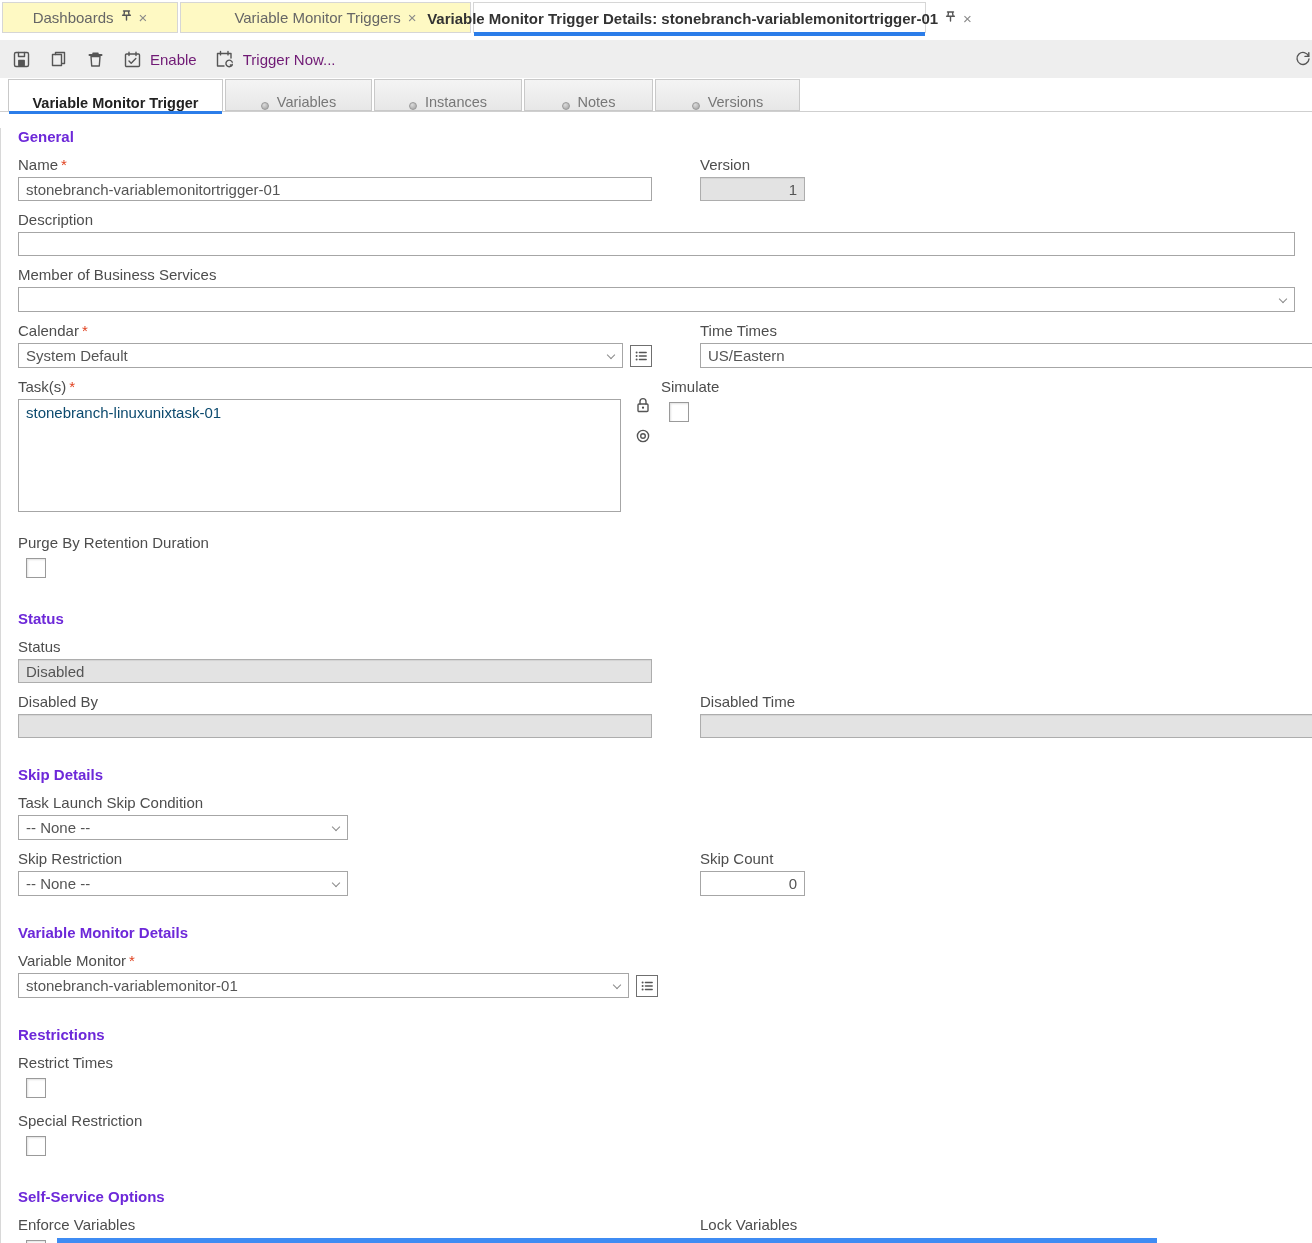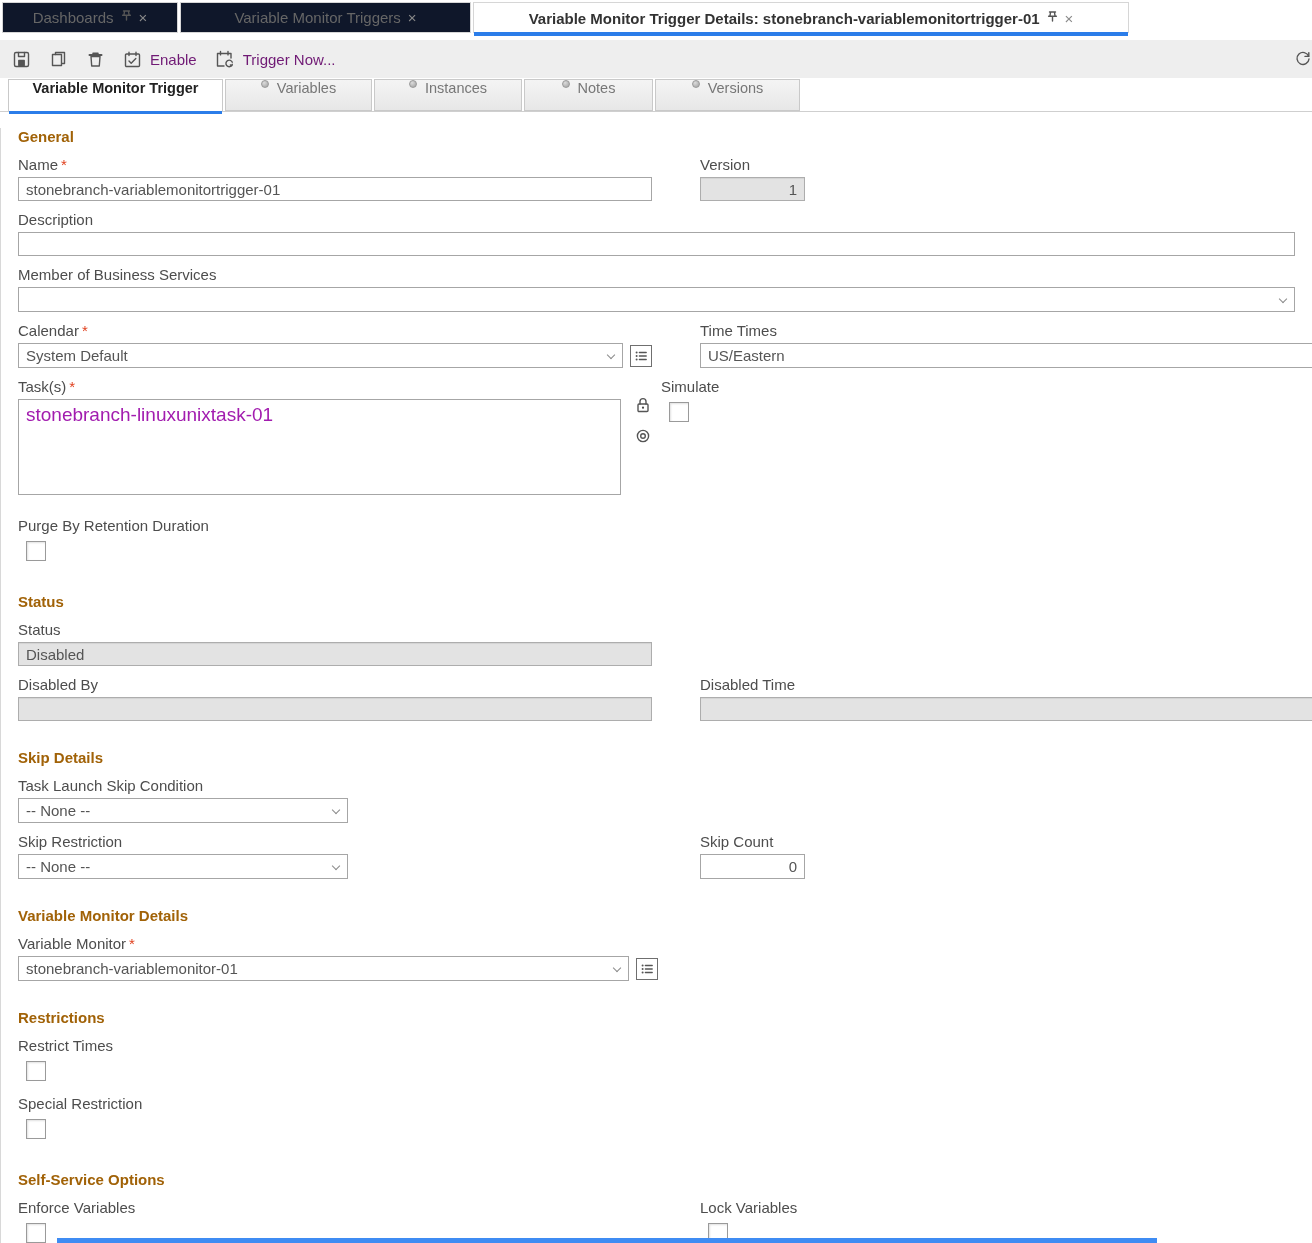--- a/index.html
+++ b/index.html
@@ -6,58 +6,58 @@
   html,body { margin:0; padding:0; }
   body {
     width:1312px; height:1243px; overflow:hidden; position:relative;
     font-family:"Liberation Sans", sans-serif; background:#fff; color:#555;
   }
 
   
   .win-tabs { display:flex; align-items:flex-end; height:33px; background:#fff; padding-left:2px; }
   .win-tab {
     height:31px; display:flex; align-items:center; justify-content:center; gap:7px;
-    border:1px solid #d6d6d6; background:#0f172a; color:#666; font-size:15px;
+    border:1px solid #d6d6d6; background:#fef9c3; color:#666; font-size:15px;
     margin-right:2px; cursor:pointer; position:relative; padding:0 10px;
   }
   .win-tab .lbl { white-space:nowrap; }
   .win-tab.active { background:#fff; color:#333; font-weight:bold; border-bottom:none; }
   .win-tab.active::after {
     content:""; position:absolute; left:0; right:0; bottom:-3px; height:4px; background:var(--accent);
   }
-  .w-tab1 { width:176px; } .w-tab2 { width:291px; } .w-tab3 { width:656px; }
+  .w-tab1 { width:176px; } .w-tab2 { width:291px; } .w-tab3 { width:453px; }
   .close-x { color:#8a8a8a; font-size:15px; font-weight:normal; line-height:1; cursor:pointer; }
   .pin { display:inline-flex; margin-top:-4px; }
 
   
   .toolbar {
     margin-top:7px; height:38px; background:#eeeeee; display:flex; align-items:center;
     padding-left:12px; position:relative;
   }
   .tb-btn { display:flex; align-items:center; gap:8px; margin-right:18px; cursor:pointer; color:#701a75; font-size:15px; }
   .tb-btn svg { display:block; }
   .tb-refresh { position:absolute; right:0px; top:10px; cursor:pointer; }
 
   
   .sub-tabs { display:flex; align-items:flex-end; height:34px; padding-left:8px; background:#fff; border-bottom:1px solid #cfcfcf; }
   .sub-tab {
-    height:32px; margin-right:2px; display:flex; align-items:flex-start; justify-content:center; gap:8px;
+    height:32px; margin-right:2px; display:flex; align-items:flex-end; justify-content:center; gap:8px;
     border:1px solid #c9c9c9; background:linear-gradient(#f4f4f4,#e7e7e7); color:#777; font-size:14.5px; cursor:pointer;
   }
   .sub-tab.active { background:#fff; color:#222; font-weight:bold; border-bottom:none; position:relative; }
   .sub-tab.active::after { content:""; position:absolute; left:0; right:0; bottom:-3px; height:3px; background:var(--accent); }
   .st1{width:215px;} .st2{width:147px;} .st3{width:148px;} .st4{width:129px;} .st5{width:145px;}
   .dot {
     width:8px; height:8px; border-radius:50%;
     background:radial-gradient(circle at 35% 30%, #dcdcdc, #9f9f9f); border:1px solid #9a9a9a;
   }
 
   
   .content { padding:0 17px 0 17px; border-left:1px solid #d8d8d8; min-height:1100px; }
-  .sec-title { font-size:15px; font-weight:bold; color:#a16207; margin-top:28px; line-height:18px; }
+  .sec-title { font-size:15px; font-weight:bold; color:#6d28d9; margin-top:28px; line-height:18px; }
   .sec-title.first { margin-top:16px; }
   .f-label { font-size:15px; color:#4d4d4d; margin:10px 0 3px 0; line-height:18px; }
   .req { color:#e0401e; margin-left:3px; }
   .row2 { display:grid; grid-template-columns:634px 635px; column-gap:9px;gap:48px; }
   .tasks-grid { display:grid; grid-template-columns:603px 40px 1fr; }
 
   input.txt, .combo input {
     width:100%; height:24px; border:1px solid #a6a6a6; padding:0 7px; font-size:15px;
     color:#555; font-family:"Liberation Sans", sans-serif; background:#fff; outline:none;
   }
@@ -75,22 +75,22 @@
     pointer-events:none;
   }
   .combo-row { display:flex; align-items:center; gap:7px; }
   .combo-611 { width:611px; }
   .picker-btn {
     width:22px; height:22px; border:1px solid #6f6f6f; background:#fff; display:flex;
     align-items:center; justify-content:center; cursor:pointer; flex:none;
   }
 
   textarea.tasks {
-    width:603px; height:96px; border:1px solid #a6a6a6; padding:4px 7px; font-size:19px;
-    color:#a21caf; font-family:"Liberation Sans", sans-serif; resize:none; outline:none;
+    width:603px; height:113px; border:1px solid #a6a6a6; padding:4px 7px; font-size:15px;
+    color:#0c4a6e; font-family:"Liberation Sans", sans-serif; resize:none; outline:none;
   }
   .side-icons { padding-left:13px; padding-top:28px; display:flex; flex-direction:column; gap:9px; }
 
   .checkbox {
     display:inline-block; width:20px; height:20px; background:#fff; border:1px solid #9a9a9a;
     box-shadow:inset 1px 1px 2px rgba(0,0,0,0.12); margin-left:8px; cursor:pointer;
   }
   .cb-block { margin-top:3px; }
 
   

